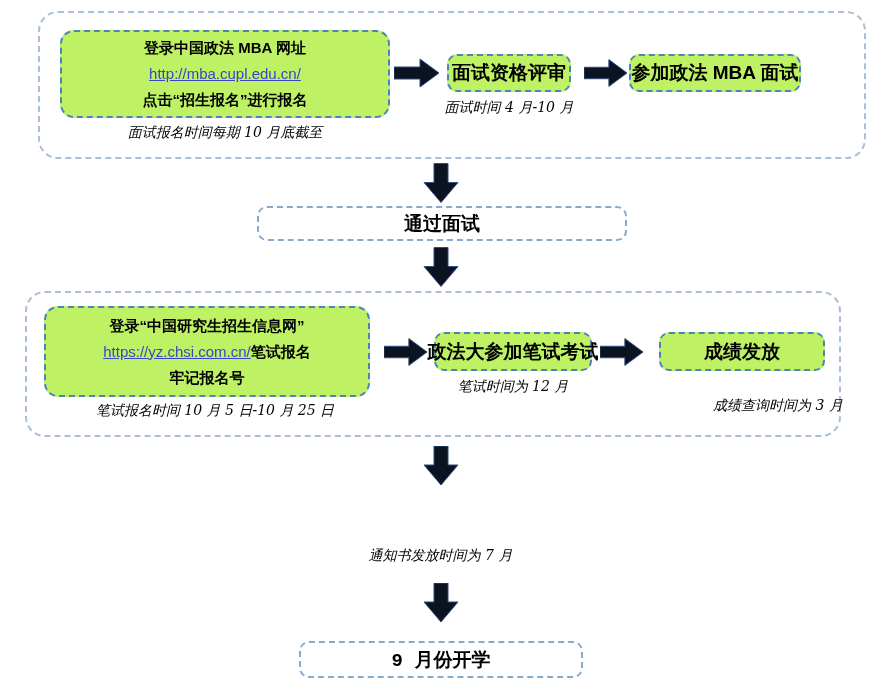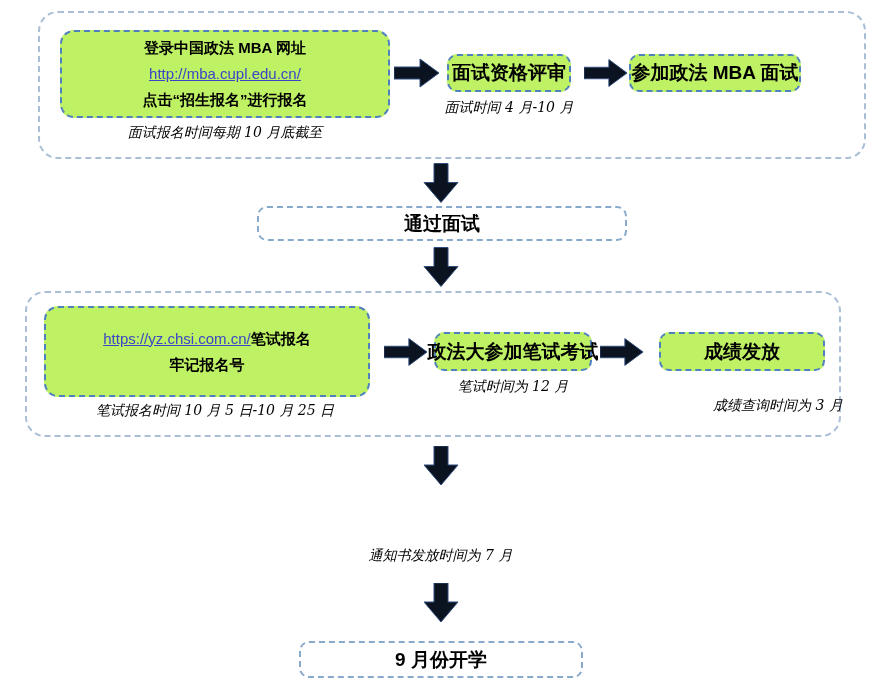--- a/index.html
+++ b/index.html
@@ -34,20 +34,21 @@
   }
   .proc-box.small { border-radius: 10px; border-width: 2px; }
   .wide-box {
     border: 2px dashed #86a9cc;
     border-radius: 10px;
     background: #ffffff;
     display: flex;
     align-items: center;
     justify-content: center;
     text-align: right;
+    font-family: Liberation Mono, monospace;
   }
 
   .bold-line { font-weight: bold; font-size: 15px; line-height: 26px; white-space: nowrap; }
   .box-label { font-weight: bold; font-size: 19px; white-space: nowrap; }
   .link-line { font-size: 15px; line-height: 26px; white-space: nowrap; text-align: center; }
   .link-text {
     color: #3a45c6;
     text-decoration: underline;
     cursor: pointer;
   }
@@ -116,20 +117,21 @@
 
   <div class="abs arrow" style="left:423px; top:247px; width:36px; height:41px;">
     <svg viewBox="0 0 36 40">
         <polygon points="11,0 25,0 25,19 35,19 18,39 1,19 11,19" fill="currentColor" stroke="#2f4d7d" stroke-width="1"></polygon>
       </svg>
   </div>
 
   <div class="abs group-container" style="left:25px; top:291px; width:816px; height:146px;"></div>
 
   <div class="abs proc-box" style="left:44px; top:306px; width:326px; height:91px;">
+    <div class="bold-line">登录“中国研究生招生信息网”</div>
     <div class="link-line">
       <span class="link-text">https://yz.chsi.com.cn/</span><span class="link-suffix">笔试报名</span>
     </div>
     <div class="bold-line">牢记报名号</div>
   </div>
   <div class="abs caption" style="left:38px; top:402px; width:354px;">笔试报名时间 10 月 5 日-10 月 25 日</div>
 
   <div class="abs arrow" style="left:384px; top:337px; width:44px; height:30px;">
     <svg viewBox="0 0 46 30">
         <polygon points="0,9 26,9 26,1 45,15 26,29 26,21 0,21" fill="currentColor" stroke="#2f4d7d" stroke-width="1"></polygon>

